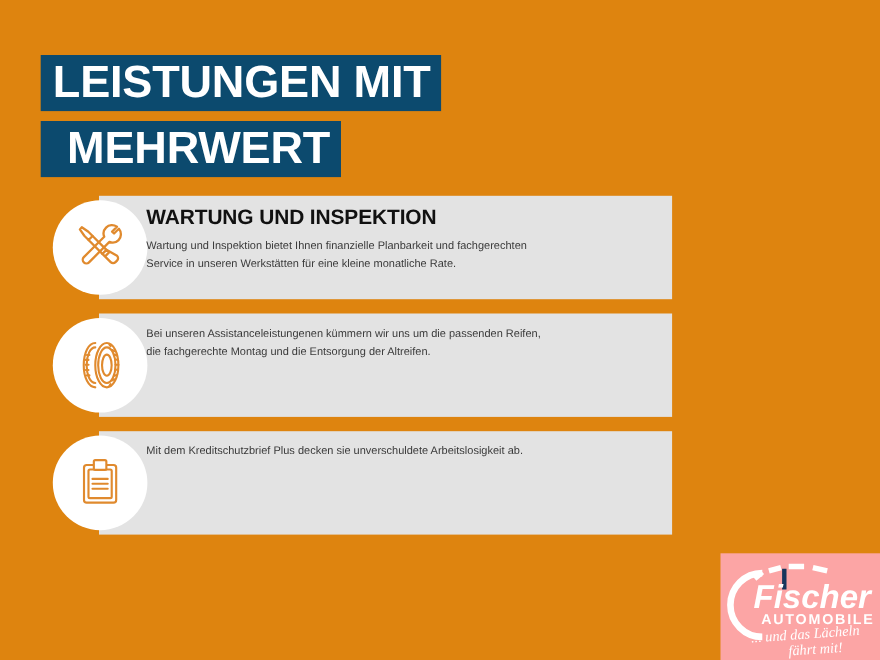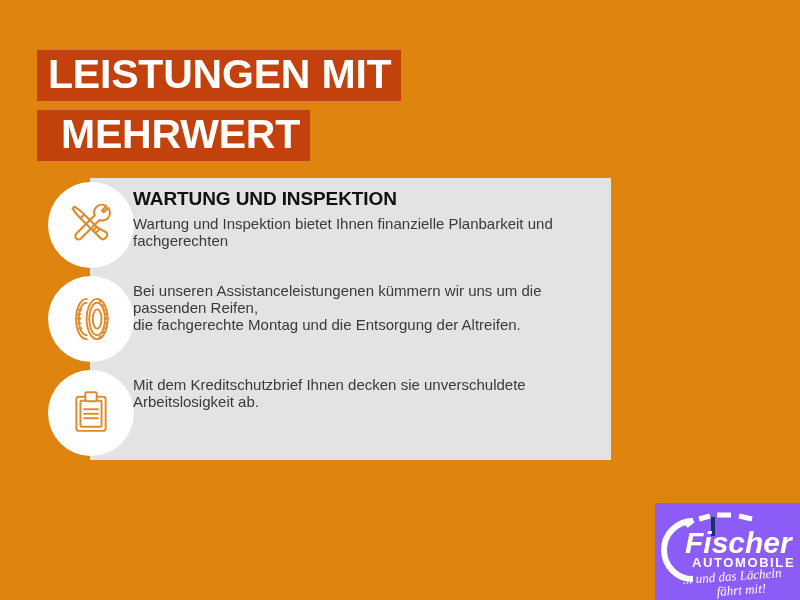--- a/index.html
+++ b/index.html
@@ -21,21 +21,21 @@
   }
 
   
   .title-block {
     position: absolute;
     left: 37px;
     top: 50px;
   }
   .title-line {
     display: table;
-    background: #c2410c;
+    background: #0c4a6e;
     color: #FFFFFF;
     font-family: "Liberation Sans", sans-serif;
     font-weight: bold;
     font-size: 41px;
     line-height: 41px;
     letter-spacing: -0.2px;
     padding: 4px 10px 6px 11px;
     white-space: nowrap;
   }
   .title-line + .title-line {
@@ -46,20 +46,21 @@
   
   .cards {
     position: absolute;
     left: 0;
     top: 178px;
     width: 800px;
   }
   .card {
     position: relative;
     height: 94px;
+    margin-bottom: 13px;
   }
   .card-panel {
     position: absolute;
     left: 90px;
     top: 0;
     width: 521px;
     height: 94px;
     background: #E3E3E3;
   }
   .card-icon-wrap {
@@ -90,33 +91,33 @@
     font-size: 19px;
     line-height: 22px;
     letter-spacing: -0.1px;
     margin: 0 0 5px 0;
     white-space: nowrap;
   }
   .card-body {
     color: #3A3A3A;
     font-family: "Liberation Sans", sans-serif;
     font-weight: normal;
-    font-size: 15px;
+    font-size: 10px;
     line-height: 17px;
     margin: 0;
   }
 
   
   .logo-box {
     position: absolute;
     left: 655px;
     top: 503px;
     width: 145px;
     height: 97px;
-    background: #8b5cf6;
+    background: #fca5a5;
     overflow: hidden;
   }
   .logo-svg {
     position: absolute;
     left: 0;
     top: 0;
   }
 </style>
 </head>
 <body>
@@ -150,20 +151,21 @@
           <path d="M20.0 24.2 L34.4 38.6"></path>
           <path d="M38.6 34.4 L34.4 38.6 L43.0 47.2
                    C44.4 48.6 46.6 48.6 48.0 47.2 L49.6 45.6
                    C51.0 44.2 51.0 42.0 49.6 40.6 Z"></path>
           <path d="M41.3 37.1 L38.0 40.4"></path>
         </svg>
       </div>
       <div class="card-text">
         <p class="card-title">WARTUNG UND INSPEKTION</p>
         <p class="card-body">Wartung und Inspektion bietet Ihnen finanzielle Planbarkeit und fachgerechten</p>
+        <p class="card-body">Service in unseren Werkstätten für eine kleine monatliche Rate.</p>
       </div>
     </div>
 
     <div class="card">
       <div class="card-panel"></div>
       <div class="card-icon-wrap">
         <svg width="56" height="56" viewBox="0 0 64 64" fill="none" stroke="#E08A2E" stroke-width="2.2" stroke-linecap="round" stroke-linejoin="round">
 
           <path d="M27 9 C20 9 15 19.3 15 32 C15 44.7 20 55 27 55"></path>
           <path d="M27 13.5 C21.7 13.5 18 21.8 18 32 C18 42.2 21.7 50.5 27 50.5"></path>
@@ -195,21 +197,21 @@
           <rect x="14" y="12" width="36" height="42" rx="3"></rect>
 
           <rect x="19" y="17" width="26" height="32" rx="1.6"></rect>
 
           <rect x="25" y="6.5" width="14" height="11" rx="1.6" fill="#FFFFFF"></rect>
 
           <path d="M23.5 27.5 H40.5 M23.5 33 H40.5 M23.5 38.5 H40.5"></path>
         </svg>
       </div>
       <div class="card-text">
-        <p class="card-body">Mit dem Kreditschutzbrief Ihnen decken sie unverschuldete Arbeitslosigkeit ab.</p>
+        <p class="card-body">Mit dem Kreditschutzbrief Plus decken sie unverschuldete Arbeitslosigkeit ab.</p>
       </div>
     </div>
 
   </div>
 
   <div class="logo-box">
     <svg class="logo-svg" width="145" height="97" viewBox="0 0 145 97">
 
       <path d="M38 18 A27 27 0 1 0 38 76" fill="none" stroke="#FFFFFF" stroke-width="6" stroke-linecap="butt"></path>
 

